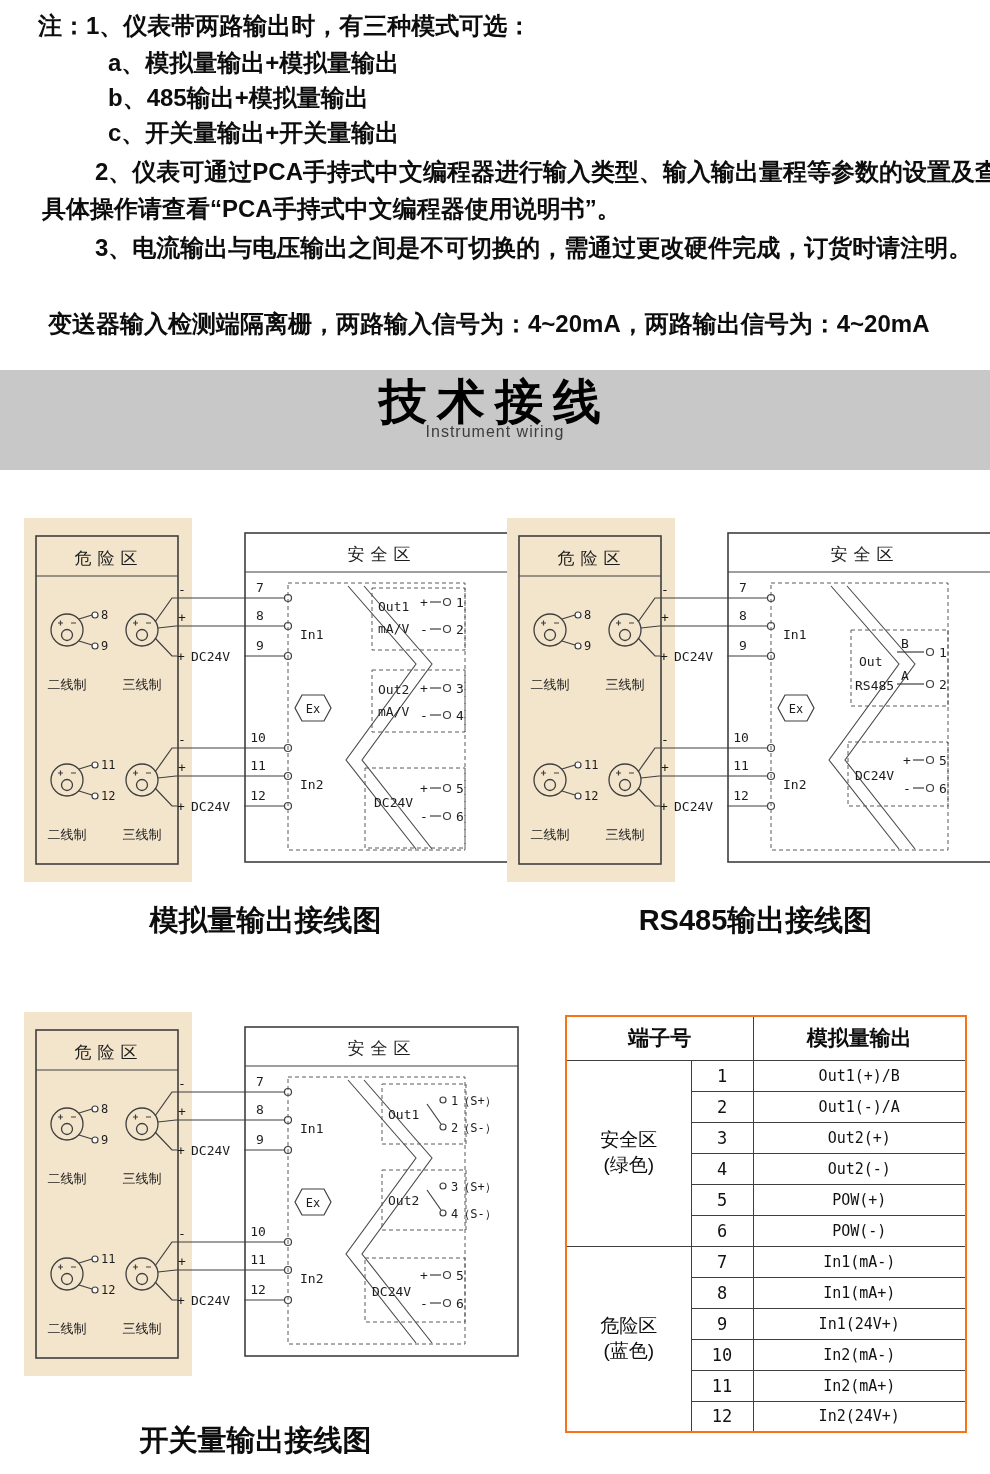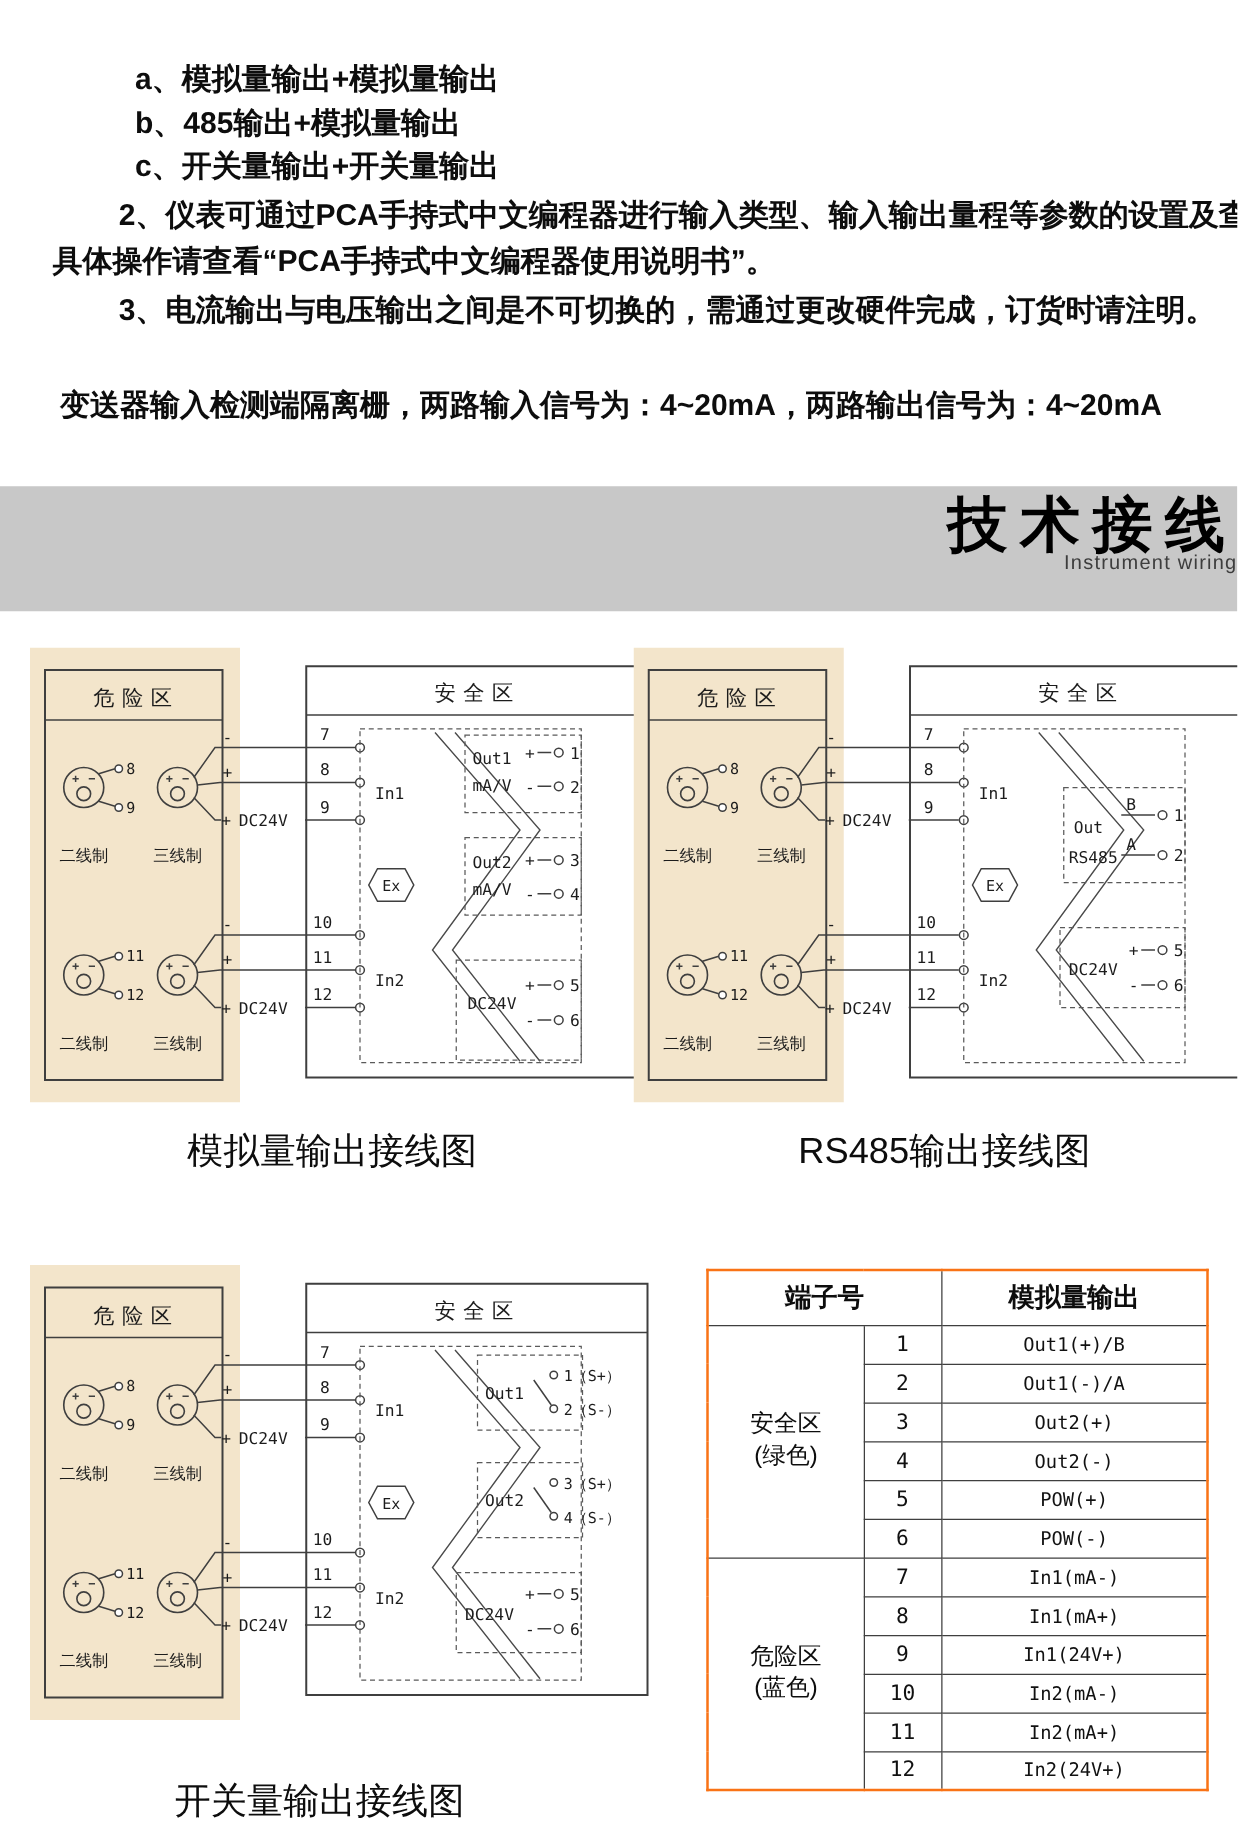--- a/index.html
+++ b/index.html
@@ -4,27 +4,27 @@
 <style>
   * { margin:0; padding:0; box-sizing:border-box; }
   html,body { background:#ffffff; }
   .page { position:relative; width:990px; height:1474px; background:#fff;
           font-family:"Liberation Sans", sans-serif; overflow:hidden; color:#111; }
 
   
   .note { position:absolute; font-weight:bold; font-size:24px; color:#0d0d0d; white-space:nowrap; }
 
   
-  .banner { position:absolute; left:0; top:389px; width:990px; height:100px;
-            background:var(--banner-bg,#c8c8c8); text-align:right; }
+  .banner { position:absolute; left:0; top:370px; width:990px; height:100px;
+            background:var(--banner-bg,#c8c8c8); text-align:center; }
   .banner-title { font-size:48px; font-weight:bold; letter-spacing:10px; color:#000; padding-top:6px; line-height:1.1; }
   .banner-sub { font-size:16px; color:#3d3d3d; margin-top:-6px; letter-spacing:1px; }
 
   
-  .caption { position:absolute; width:405px; text-align:center; font-size:29px; font-weight:normal; color:#0d0d0d; }
+  .caption { position:absolute; width:405px; text-align:center; font-size:29px; font-weight:bold; color:#0d0d0d; }
 
   
   svg.diag { position:absolute; }
   .danger-bg { fill:var(--danger-bg,#f3e5cb); }
   .box  { fill:none; stroke:#3f3f3f; stroke-width:1.6; }
   .thin { stroke-width:1.2; }
   .ln   { stroke:#3f3f3f; stroke-width:1.2; fill:none; }
   .dash { fill:none; stroke:#5a5a5a; stroke-width:1; stroke-dasharray:4 3; }
   .zig  { fill:none; stroke:#4a4a4a; stroke-width:1.1; }
   .term { fill:#fff; stroke:#3f3f3f; stroke-width:1.2; }
@@ -43,20 +43,21 @@
   .tbl td { text-align:center; }
   .tbl td.num  { width:62px;  height:31px; font-family:"DejaVu Sans Mono", monospace; font-size:17px; }
   .tbl td.desc { width:213px; font-family:"DejaVu Sans Mono", monospace; font-size:15px; }
   .tbl td.grp  { width:125px; font-size:19px; line-height:1.3; color:#0d0d0d; }
 </style>
 </head>
 <body>
 
 <div class="page">
 
+  <div class="note" style="left:38px;  top:10px">注：1、仪表带两路输出时，有三种模式可选：</div>
   <div class="note" style="left:108px; top:47px">a、模拟量输出+模拟量输出</div>
   <div class="note" style="left:108px; top:82px">b、485输出+模拟量输出</div>
   <div class="note" style="left:108px; top:117px">c、开关量输出+开关量输出</div>
   <div class="note" style="left:95px;  top:156px">2、仪表可通过PCA手持式中文编程器进行输入类型、输入输出量程等参数的设置及查看，</div>
   <div class="note" style="left:42px;  top:193px">具体操作请查看“PCA手持式中文编程器使用说明书”。</div>
   <div class="note" style="left:95px;  top:232px">3、电流输出与电压输出之间是不可切换的，需通过更改硬件完成，订货时请注明。</div>
   <div class="note" style="left:48px;  top:308px">变送器输入检测端隔离栅，两路输入信号为：4~20mA，两路输出信号为：4~20mA</div>
 
   <div class="banner">
     <div class="banner-title">技术接线</div>

